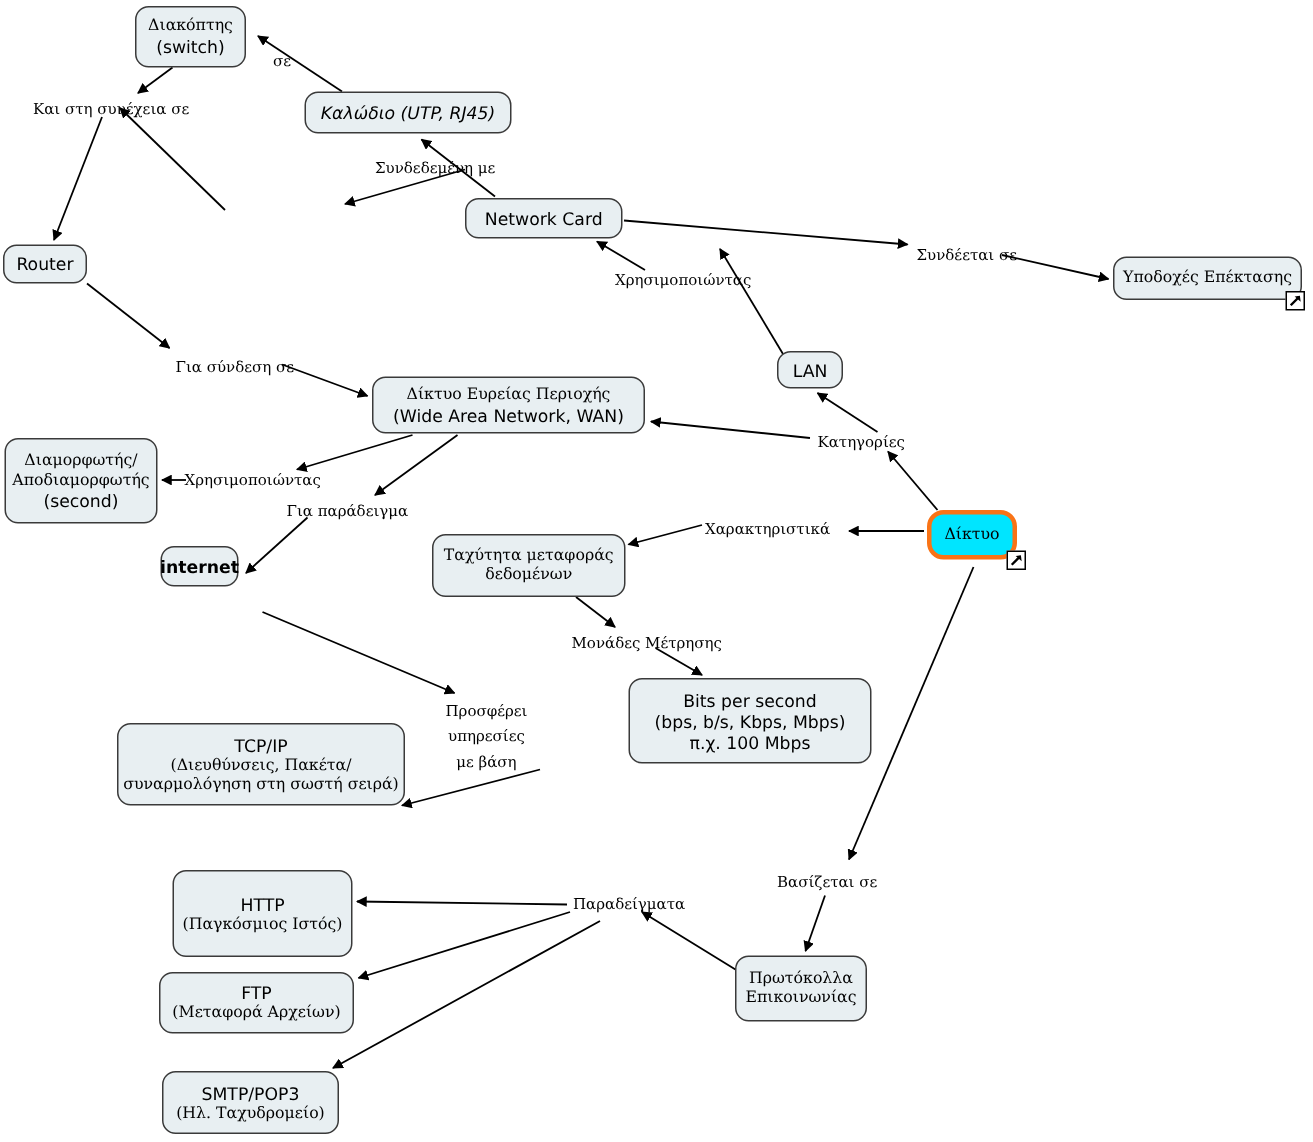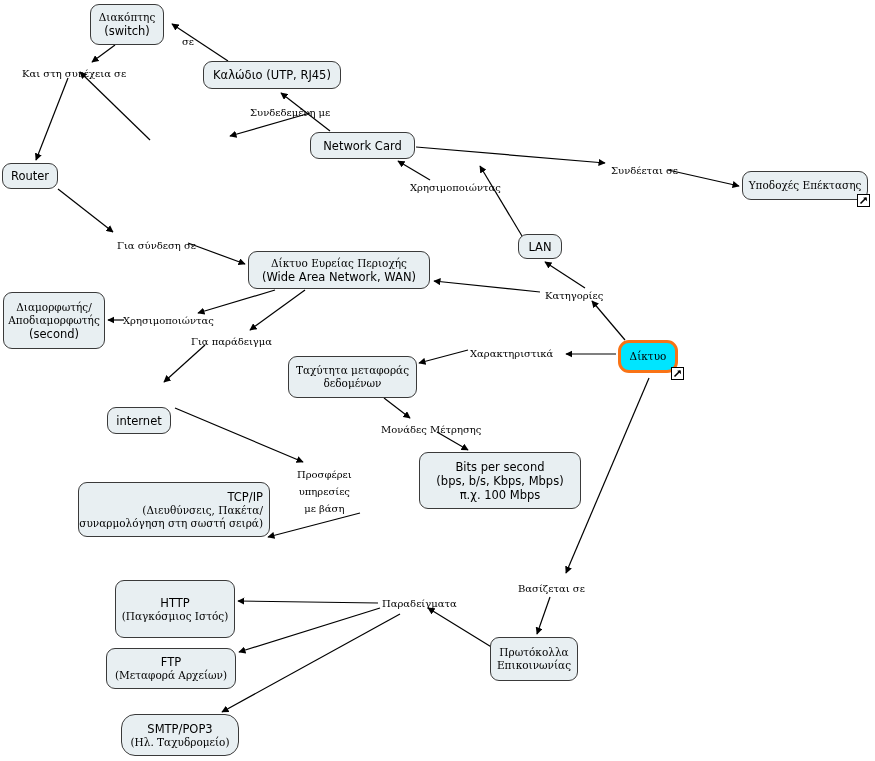--- a/index.html
+++ b/index.html
@@ -153,21 +153,21 @@
 
       <line x1="493" y1="648" x2="428" y2="608"></line>
     </g>
   </svg>
 
   <div class="node" style="left:90px; top:4px; width:74px; height:41px;">
     <span class="line greek">Διακόπτης</span>
     <span class="line latin">(switch)</span>
   </div>
 
-  <div class="node" style="left:203px; top:61px; width:138px; height:28px;">
+  <div class="node" style="left:203px; top:61px; width:138px; height:28px;font-style:italic;">
     <span class="line latin">Καλώδιο (UTP, RJ45)</span>
   </div>
 
 
   <div class="node" style="left:2px; top:163px; width:56px; height:26px;">
     <span class="line latin">Router</span>
   </div>
 
   <div class="node" style="left:310px; top:132px; width:105px; height:27px;">
     <span class="line latin">Network Card</span>
@@ -206,52 +206,52 @@
         <path d="M8.6 2.2 L9.1 6.2 L5.1 2.7 Z" fill="#000"></path>
       </svg>
     </span>
   </div>
 
   <div class="node" style="left:288px; top:356px; width:129px; height:42px;">
     <span class="line greek">Ταχύτητα μεταφοράς</span>
     <span class="line greek">δεδομένων</span>
   </div>
 
-  <div class="node" style="left:107px; top:407px; width:64px; height:27px;">
+  <div class="node" style="left:107px; top:364px; width:52px; height:27px;font-weight:bold;">
     <span class="line latin">internet</span>
   </div>
 
   <div class="node" style="left:419px; top:452px; width:162px; height:57px;">
     <span class="line latin">Bits per second</span>
     <span class="line latin">(bps, b/s, Kbps, Mbps)</span>
     <span class="line latin">π.χ. 100 Mbps</span>
   </div>
 
-  <div class="node" style="left:78px; top:482px; width:192px; height:55px;align-items:flex-end;">
+  <div class="node" style="left:78px; top:482px; width:192px; height:55px;">
     <span class="line latin">TCP/IP</span>
     <span class="line greek">(Διευθύνσεις, Πακέτα/</span>
     <span class="line greek">συναρμολόγηση στη σωστή σειρά)</span>
   </div>
 
   <div class="node" style="left:115px; top:580px; width:120px; height:58px;">
     <span class="line latin">HTTP</span>
     <span class="line greek">(Παγκόσμιος Ιστός)</span>
   </div>
 
   <div class="node" style="left:490px; top:637px; width:88px; height:44px;">
     <span class="line greek">Πρωτόκολλα</span>
     <span class="line greek">Επικοινωνίας</span>
   </div>
 
   <div class="node" style="left:106px; top:648px; width:130px; height:41px;">
     <span class="line latin">FTP</span>
     <span class="line greek">(Μεταφορά Αρχείων)</span>
   </div>
 
-  <div class="node" style="left:121px; top:714px; width:118px; height:42px;border-radius:14px;">
+  <div class="node" style="left:108px; top:714px; width:118px; height:42px;">
     <span class="line latin">SMTP/POP3</span>
     <span class="line greek">(Ηλ. Ταχυδρομείο)</span>
   </div>
 
   <div class="edge-label" style="left:182px; top:36px;">σε</div>
   <div class="edge-label" style="left:22px; top:68px;">Και στη συνέχεια σε</div>
   <div class="edge-label" style="left:250px; top:107px;">Συνδεδεμένη με</div>
   <div class="edge-label" style="left:611px; top:165px;">Συνδέεται σε</div>
   <div class="edge-label" style="left:410px; top:182px;">Χρησιμοποιώντας</div>
   <div class="edge-label" style="left:117px; top:240px;">Για σύνδεση σε</div>

